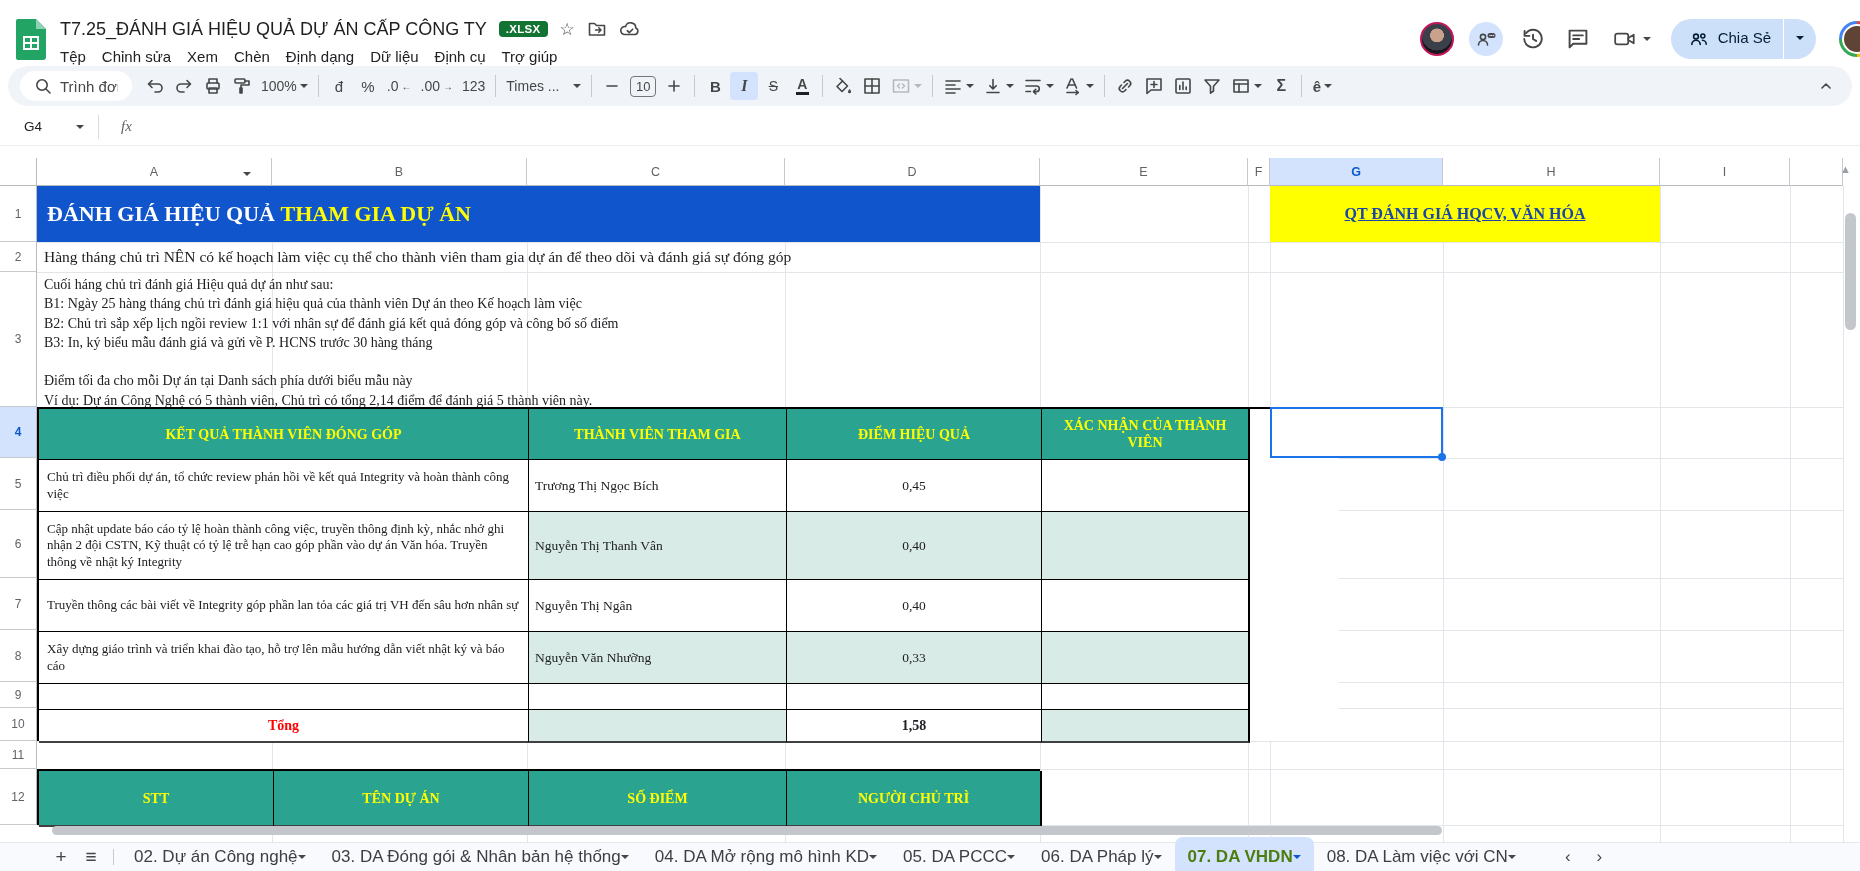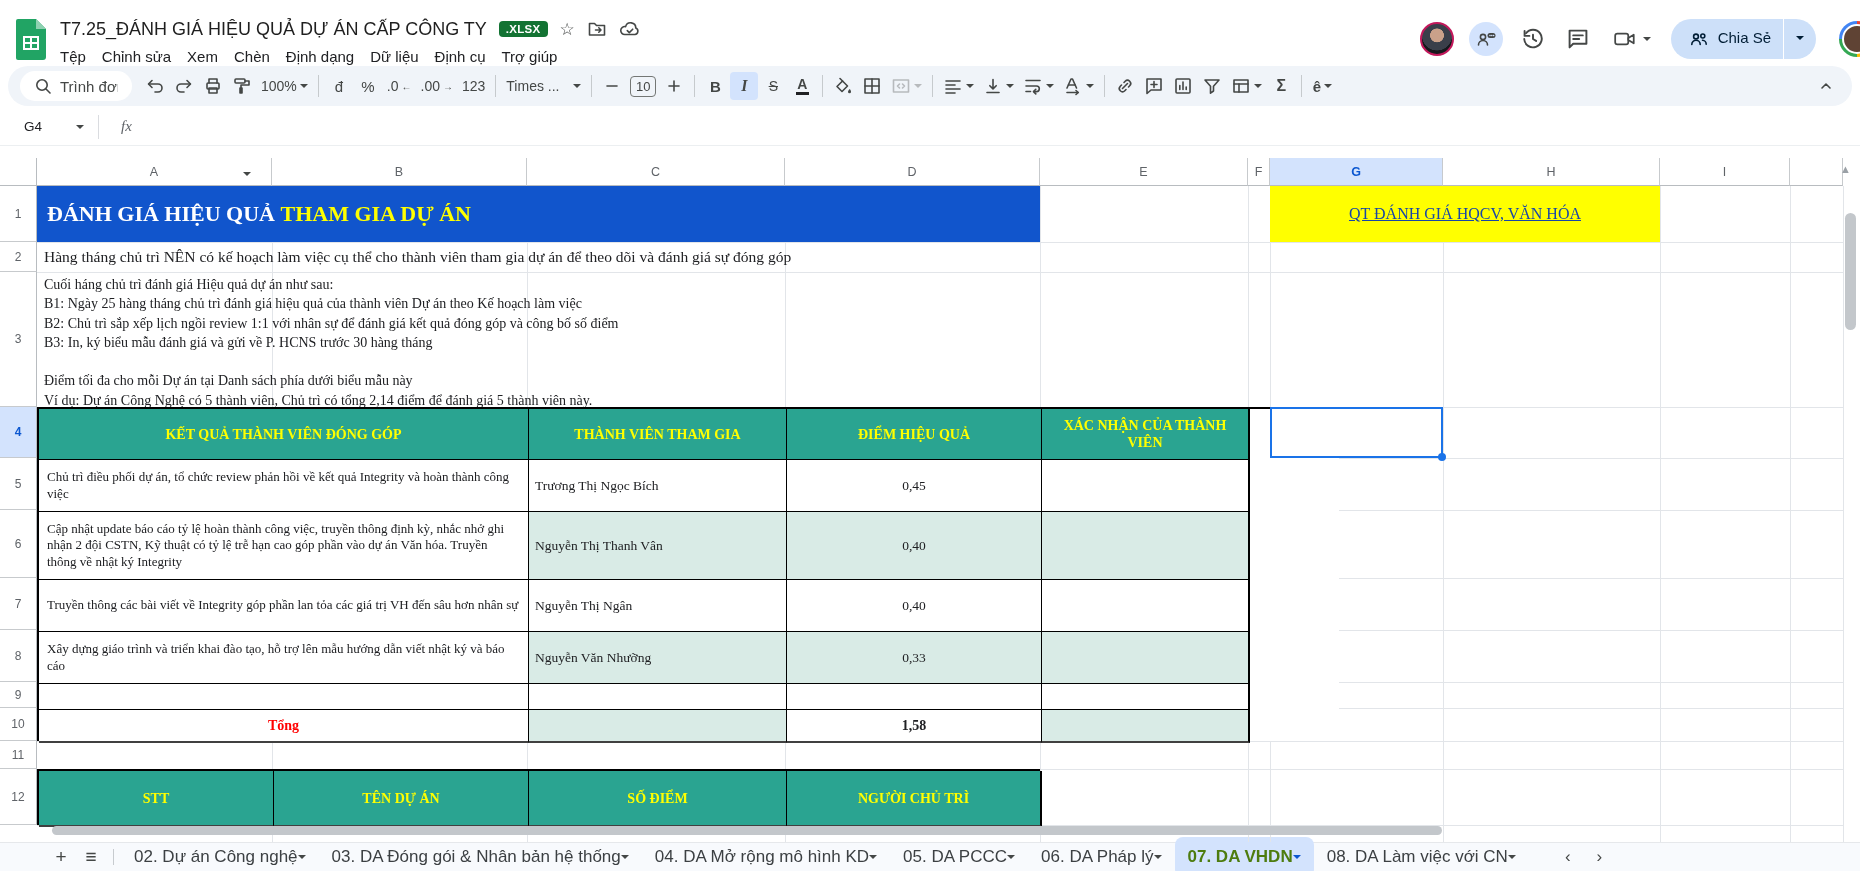--- a/index.html
+++ b/index.html
@@ -76,21 +76,21 @@
 #corner{position:absolute;left:0;top:0;width:37px;height:28px;background:#fff;
   border-right:1px solid #b8bcc0;border-bottom:1px solid #b8bcc0;z-index:5}
 .gline{position:absolute;background:#e2e5e9;z-index:1}
 
 #banner{position:absolute;left:37px;top:28px;width:1003px;height:56px;background:#1155cc;z-index:2;
   font-family:"Liberation Serif",serif;font-weight:bold;font-size:22px;color:#fff;
   display:flex;align-items:center;padding-left:10px;white-space:pre}
 #banner .yel{color:#ffff00}
 #linkcell{position:absolute;left:1270px;top:28px;width:390px;height:56px;background:#ffff00;z-index:2;
   display:flex;align-items:center;justify-content:center}
-#linkcell span{font-family:"Liberation Serif",serif;font-weight:normal;font-size:16px;color:#1746a8;text-decoration:underline}
+#linkcell span{font-family:"Liberation Serif",serif;font-weight:bold;font-size:16px;color:#1746a8;text-decoration:underline}
 #row2-text{position:absolute;left:44px;top:84px;height:30px;line-height:30px;z-index:2;
   font-family:"Liberation Serif",serif;font-size:15.5px;white-space:nowrap}
 #row3-text{position:absolute;left:44px;top:117px;z-index:2;font-family:"Liberation Serif",serif;font-size:14px}
 #row3-text div{line-height:19.3px;min-height:19.3px;white-space:nowrap}
 
 #main-table{position:absolute;left:37px;top:249px;width:1302px;height:334px;z-index:2;background:#fff;
   display:grid;grid-template-columns:490px 258px 255px 208px;grid-template-rows:51px 52px 68px 52px 52px 26px 33px;
   border-top:2px solid #000;border-left:2px solid #000}
 .mtc{border-right:1px solid #000;border-bottom:1px solid #000;font-family:"Liberation Serif",serif;overflow:hidden}
 .mtc.last{border-right:2px solid #000}

